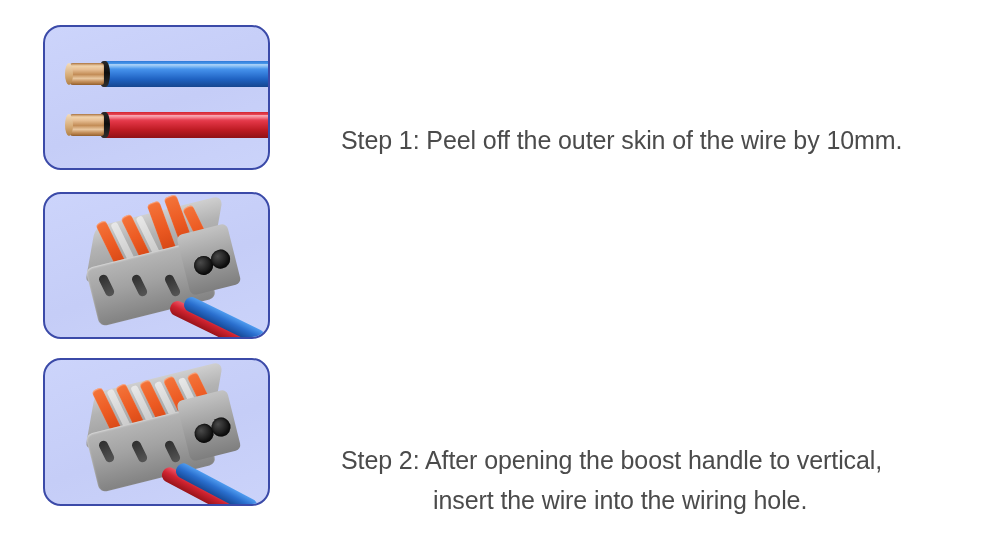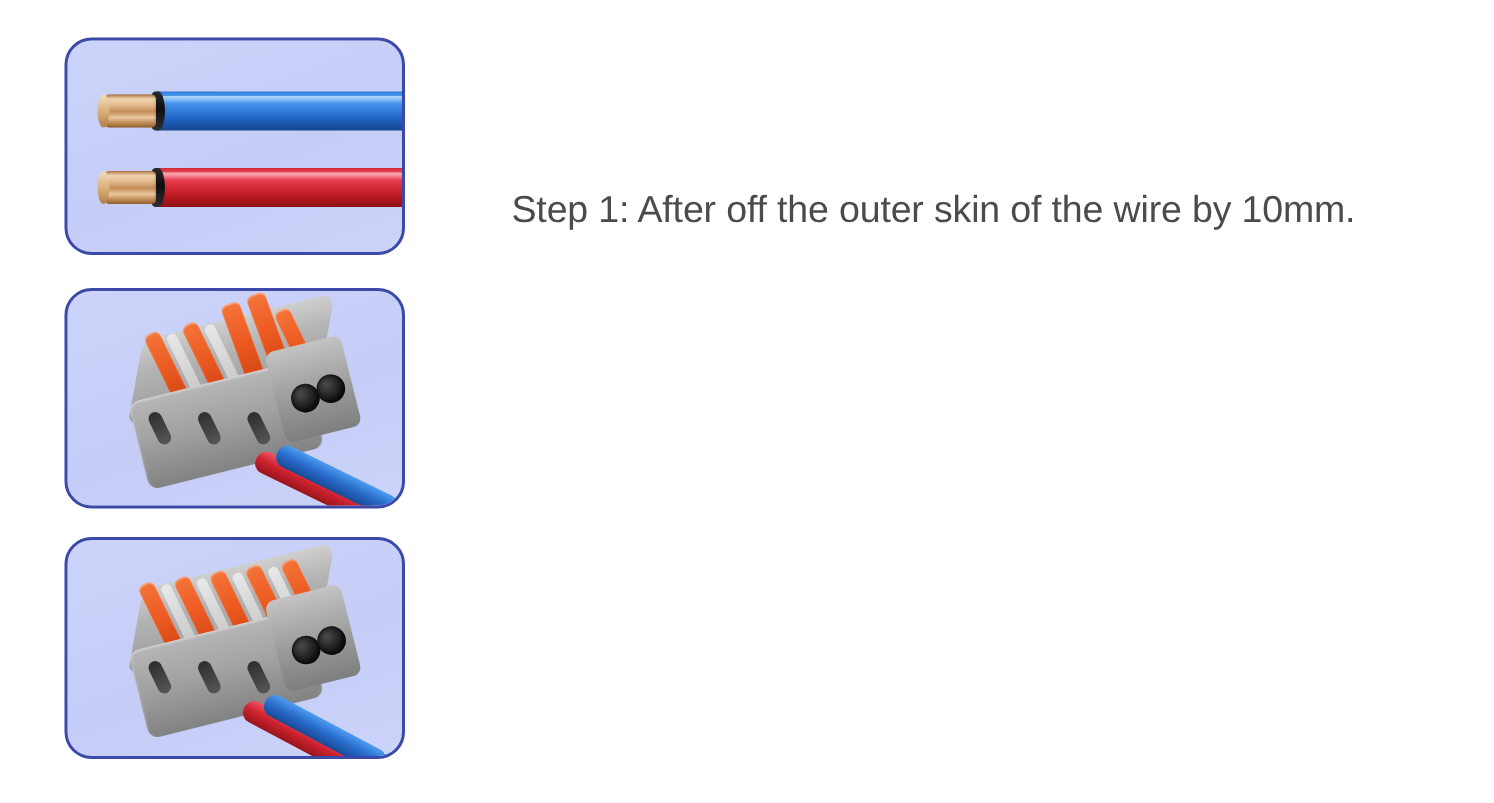--- a/index.html
+++ b/index.html
@@ -235,21 +235,21 @@
         <div class="wire wire-red">
           <div class="wire-gloss"></div>
           <div class="cut-ring"></div>
         </div>
         <div class="copper copper-red"></div>
 
       </div>
     </div>
 
     <div class="caption cap-1">
-      <span>Step 1: After off the outer skin of the wire by 10mm.</span>
+      <span>Step 1: Peel off the outer skin of the wire by 10mm.</span>
     </div>
   </div>
 
   <div class="step-row row-2">
 
     <div class="panel">
       <div class="panel-art">
 
         <div class="connector">
 
@@ -276,20 +276,24 @@
             <div class="hole" style="left:28px; top:24px;"></div>
           </div>
         </div>
 
         <div class="lead lead-red" style="left:126px; top:104px; width:84px; transform:rotate(26deg); transform-origin:left center;"></div>
         <div class="lead lead-blue" style="left:140px; top:100px; width:88px; transform:rotate(26deg); transform-origin:left center;"></div>
 
       </div>
     </div>
 
+    <div class="caption cap-2">
+      <span>Step 2: After opening the boost handle to vertical,</span>
+      <span class="line-2">insert the wire into the wiring hole.</span>
+    </div>
   </div>
 
   <div class="step-row row-3">
 
     <div class="panel">
       <div class="panel-art">
 
         <div class="connector">
 
           <div class="conn-top"></div>

